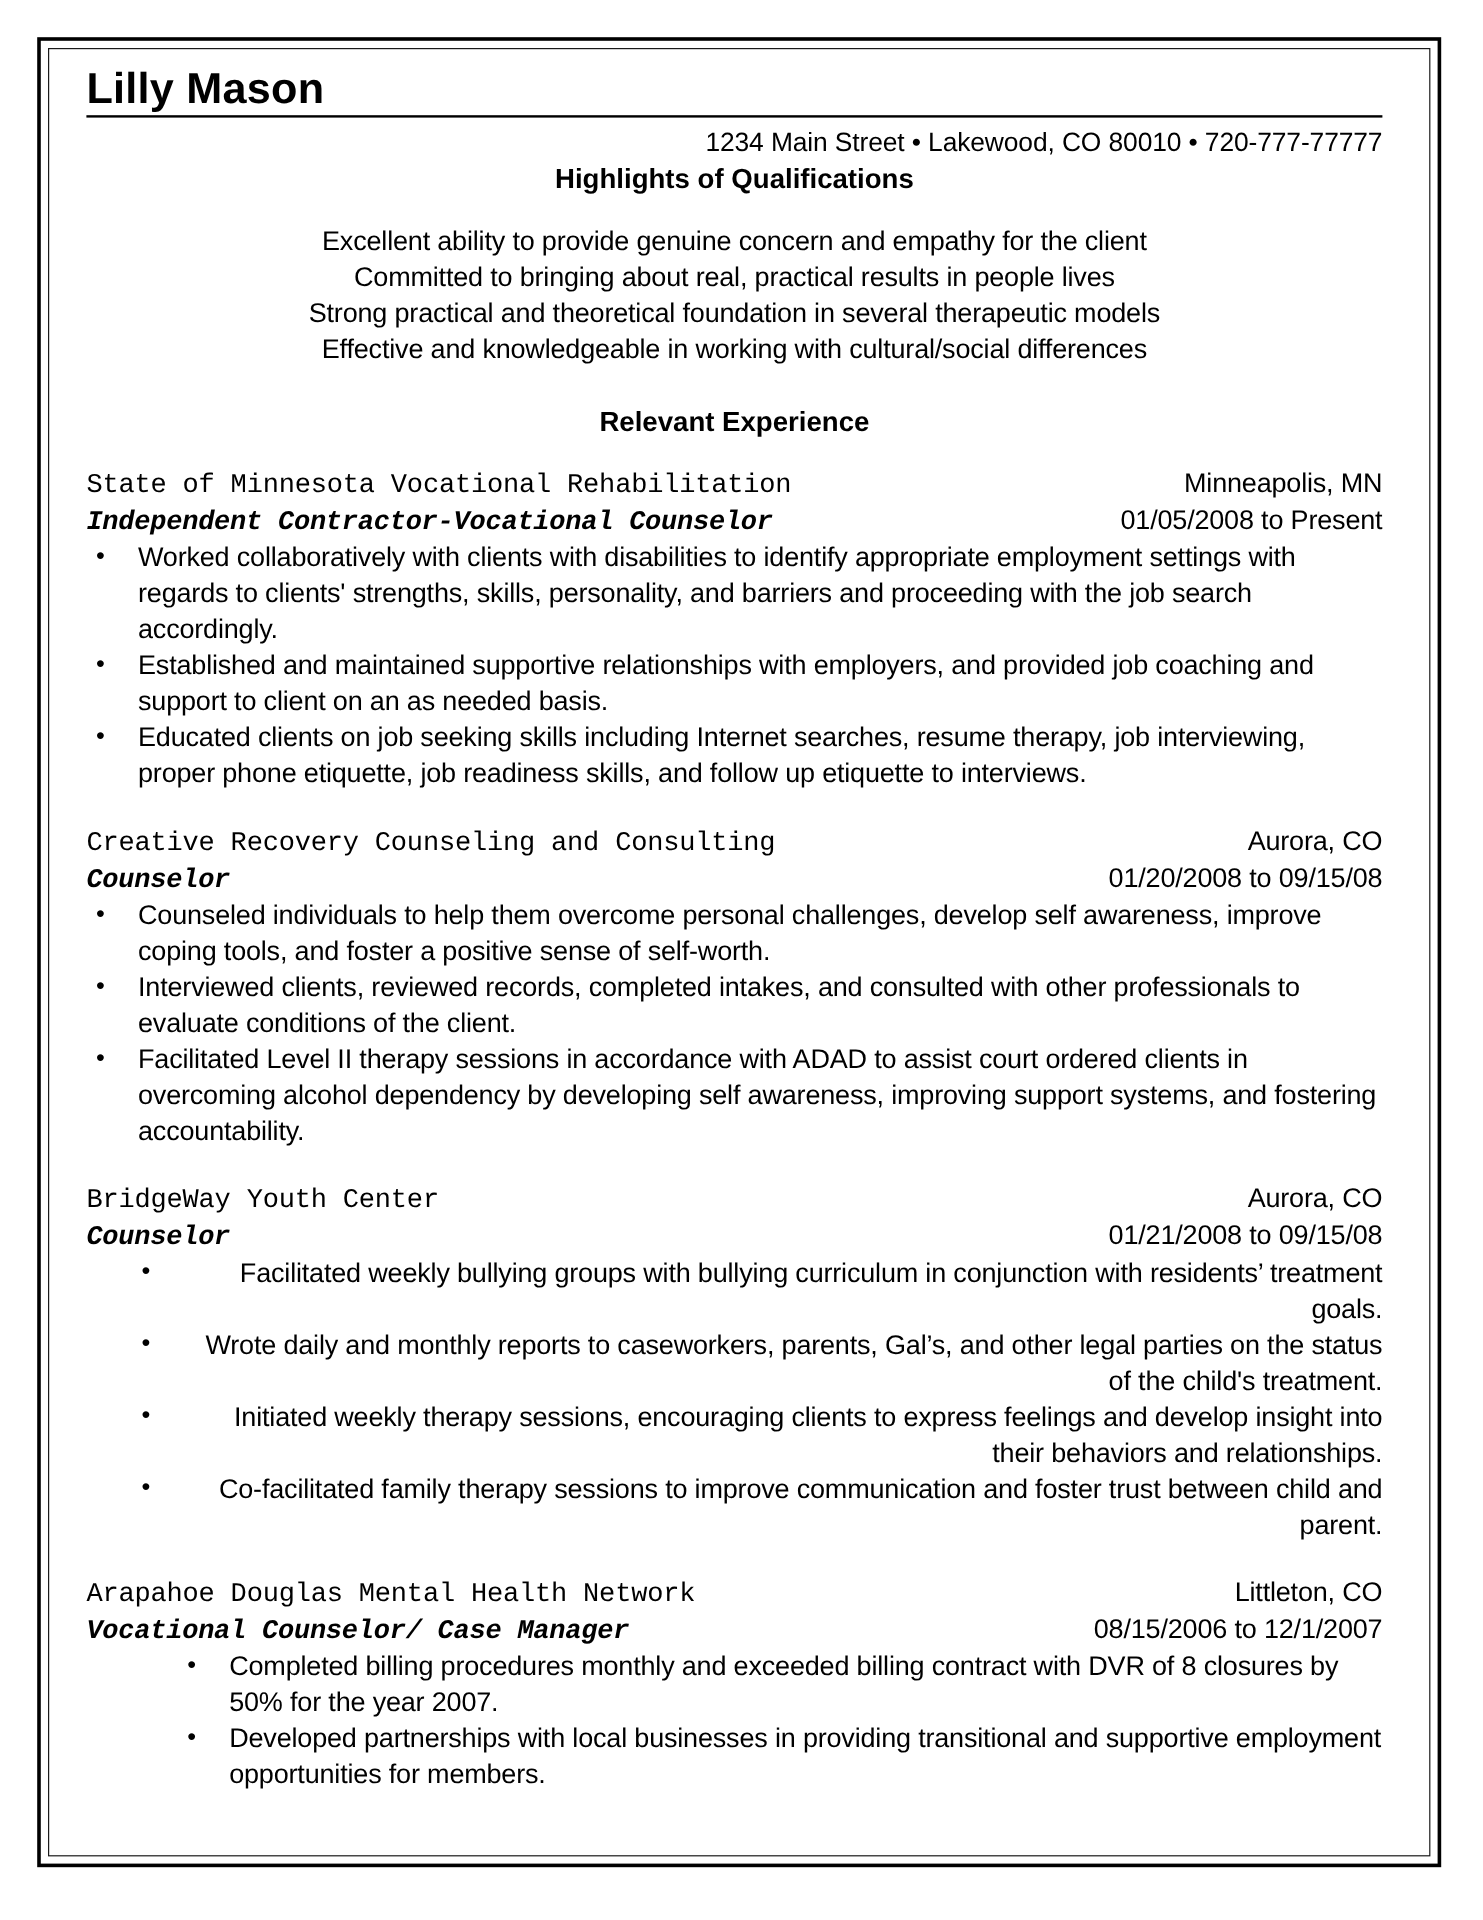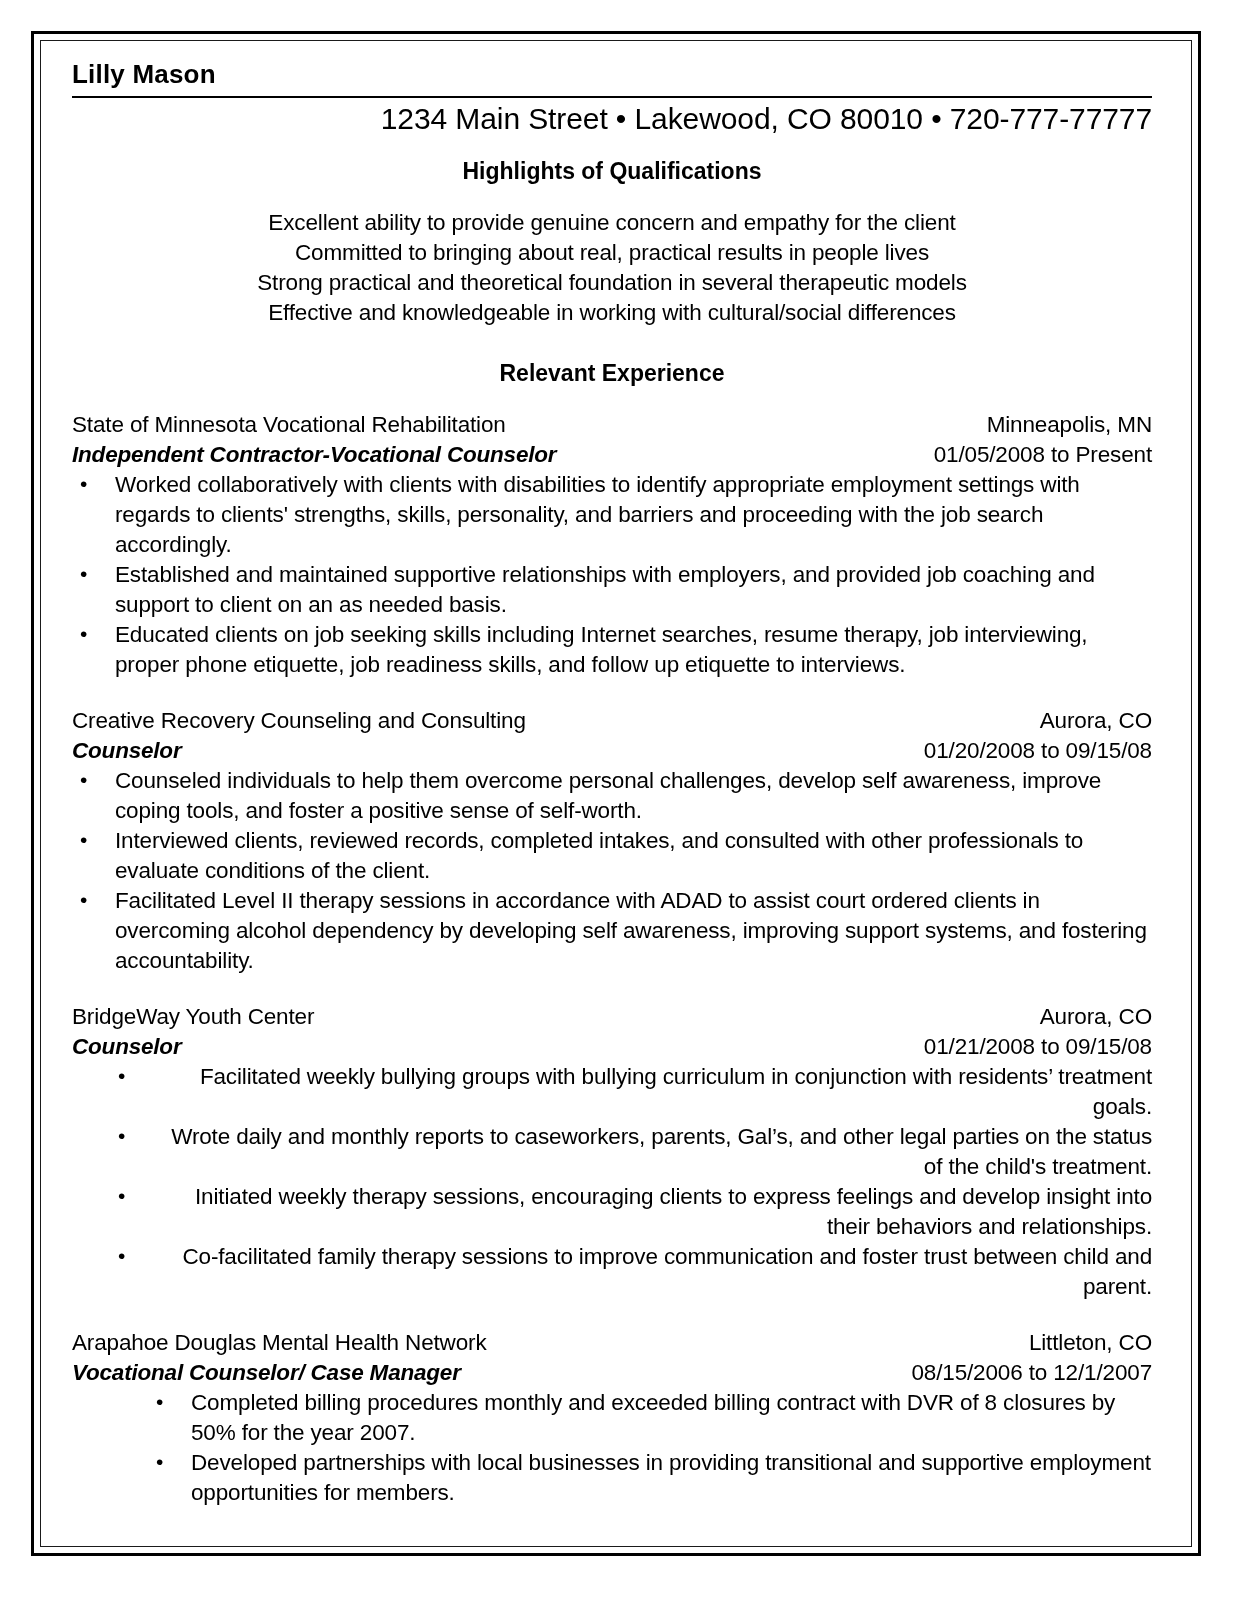--- a/index.html
+++ b/index.html
@@ -38,33 +38,32 @@
   .sheet {
     position: absolute;
     left: 72px;
     top: 55px;
     width: 1080px;
     box-sizing: border-box;
   }
 
   
   .name-line {
-    font-size: 26px;
+    font-size: 36px;
     font-weight: bold;
     letter-spacing: 0.2px;
     line-height: 38px;
     border-bottom: 2.5px solid #000;
     padding-bottom: 3px;
     margin-bottom: 6px;
   }
   .contact-line {
     text-align: right;
-    font-size: 30px;
-    line-height: 30px;
-    margin-bottom: 22px;
+    font-size: 22px;
+    line-height: 30px;
     letter-spacing: -0.1px;
   }
 
   
   .section-heading {
     text-align: center;
     font-size: 23px;
     font-weight: bold;
     line-height: 30px;
     margin: 0 0 22px 0;
@@ -83,21 +82,21 @@
   
   .job { margin-bottom: 26px; }
   .job-row {
     display: flex;
     justify-content: space-between;
     align-items: baseline;
     font-size: 22.5px;
     line-height: 30px;
     letter-spacing: -0.15px;
   }
-  .job-row .left { text-align: center; }
+  .job-row .left { text-align: center; font-family: Liberation Mono, monospace; }
   .job-row .right { text-align: right; white-space: nowrap; }
   .job-row.title .left {
     font-weight: bold;
     font-style: italic;
     letter-spacing: -0.2px;
   }
 
   ul.bullets {
     list-style: none;
     margin: 0;

